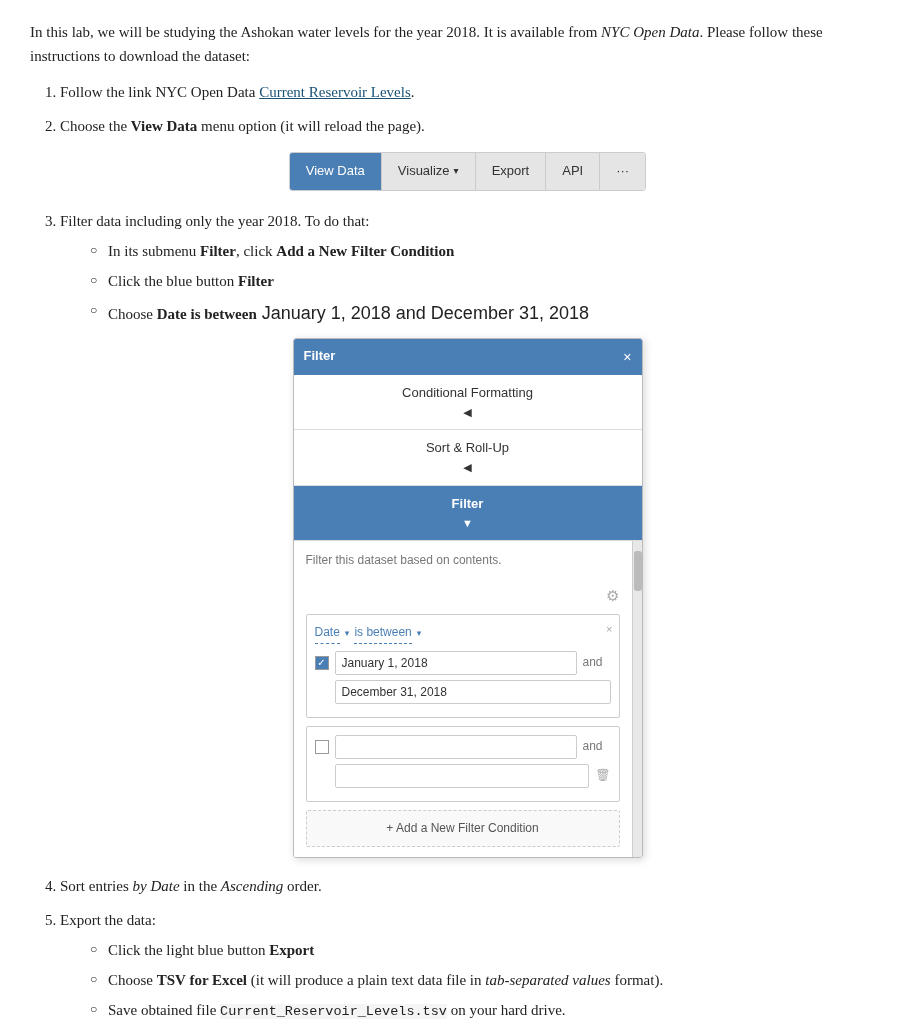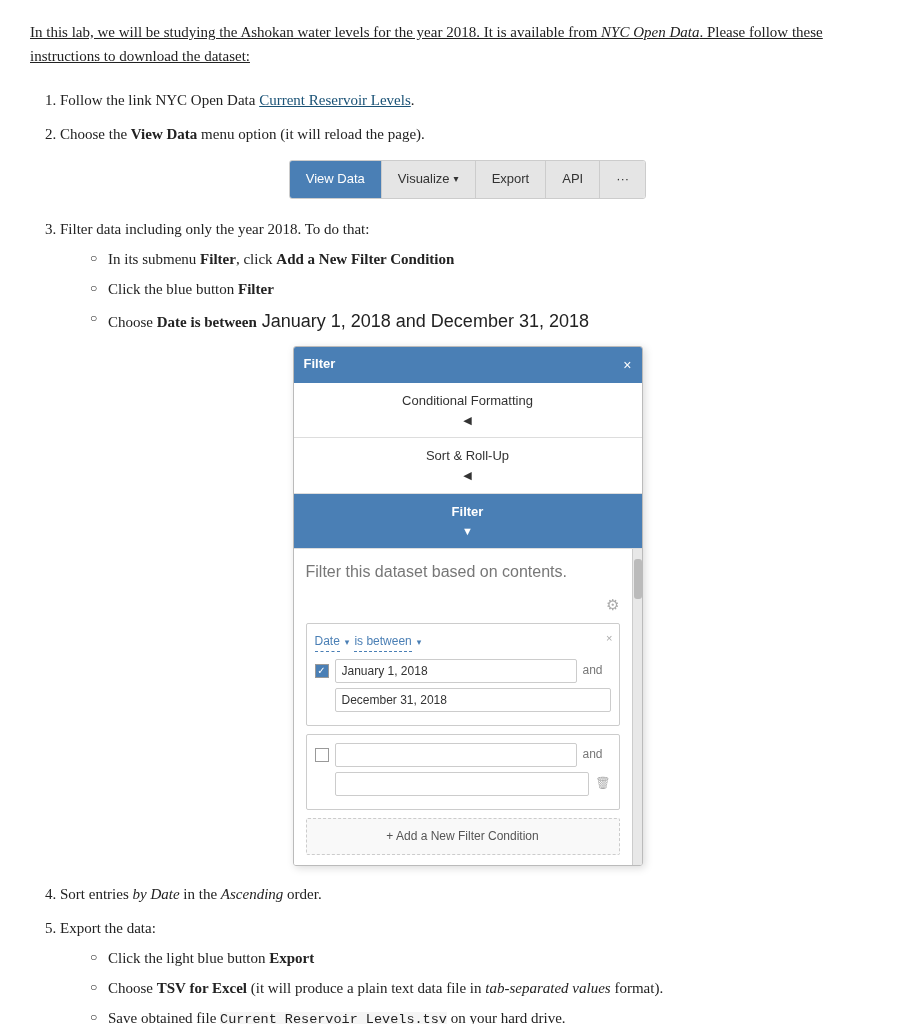--- a/index.html
+++ b/index.html
@@ -6,21 +6,21 @@
     body {
       font-family: Georgia, 'Times New Roman', serif;
       font-size: 15px;
       line-height: 1.6;
       color: #222;
       background: #fff;
       padding: 20px 30px;
       max-width: 905px;
     }
     p { margin-bottom: 12px; }
-    .intro-text { margin-bottom: 20px; text-decoration: underline; }
+    .intro-text { margin-bottom: 12px; }
     ol { margin-left: 30px; margin-bottom: 12px; }
     ol li { margin-bottom: 10px; }
     ul.sub-list { list-style: none; margin-left: 30px; margin-top: 6px; }
     ul.sub-list li { margin-bottom: 6px; position: relative; padding-left: 18px; }
     ul.sub-list li::before { content: '○'; position: absolute; left: 0; font-size: 12px; top: 2px; }
     a { color: #1a5276; }
     .bold { font-weight: bold; }
     .italic { font-style: italic; }
     code, .mono {
       font-family: 'Courier New', Courier, monospace;
@@ -107,22 +107,22 @@
       background: #4a7fb5;
       color: #fff;
     }
     .filter-menu-item .arrow { font-size: 11px; }
     .filter-body {
       background: #fff;
       padding: 10px 12px;
     }
     .filter-description {
       color: #777;
-      font-size: 16px;
-      margin-bottom: 8px;
+      font-size: 12px;
+      margin-bottom: 14px;
     }
     .filter-gear {
       text-align: right;
       color: #aaa;
       font-size: 15px;
       margin-bottom: 6px;
     }
     .filter-condition {
       border: 1px solid #ccc;
       border-radius: 2px;

